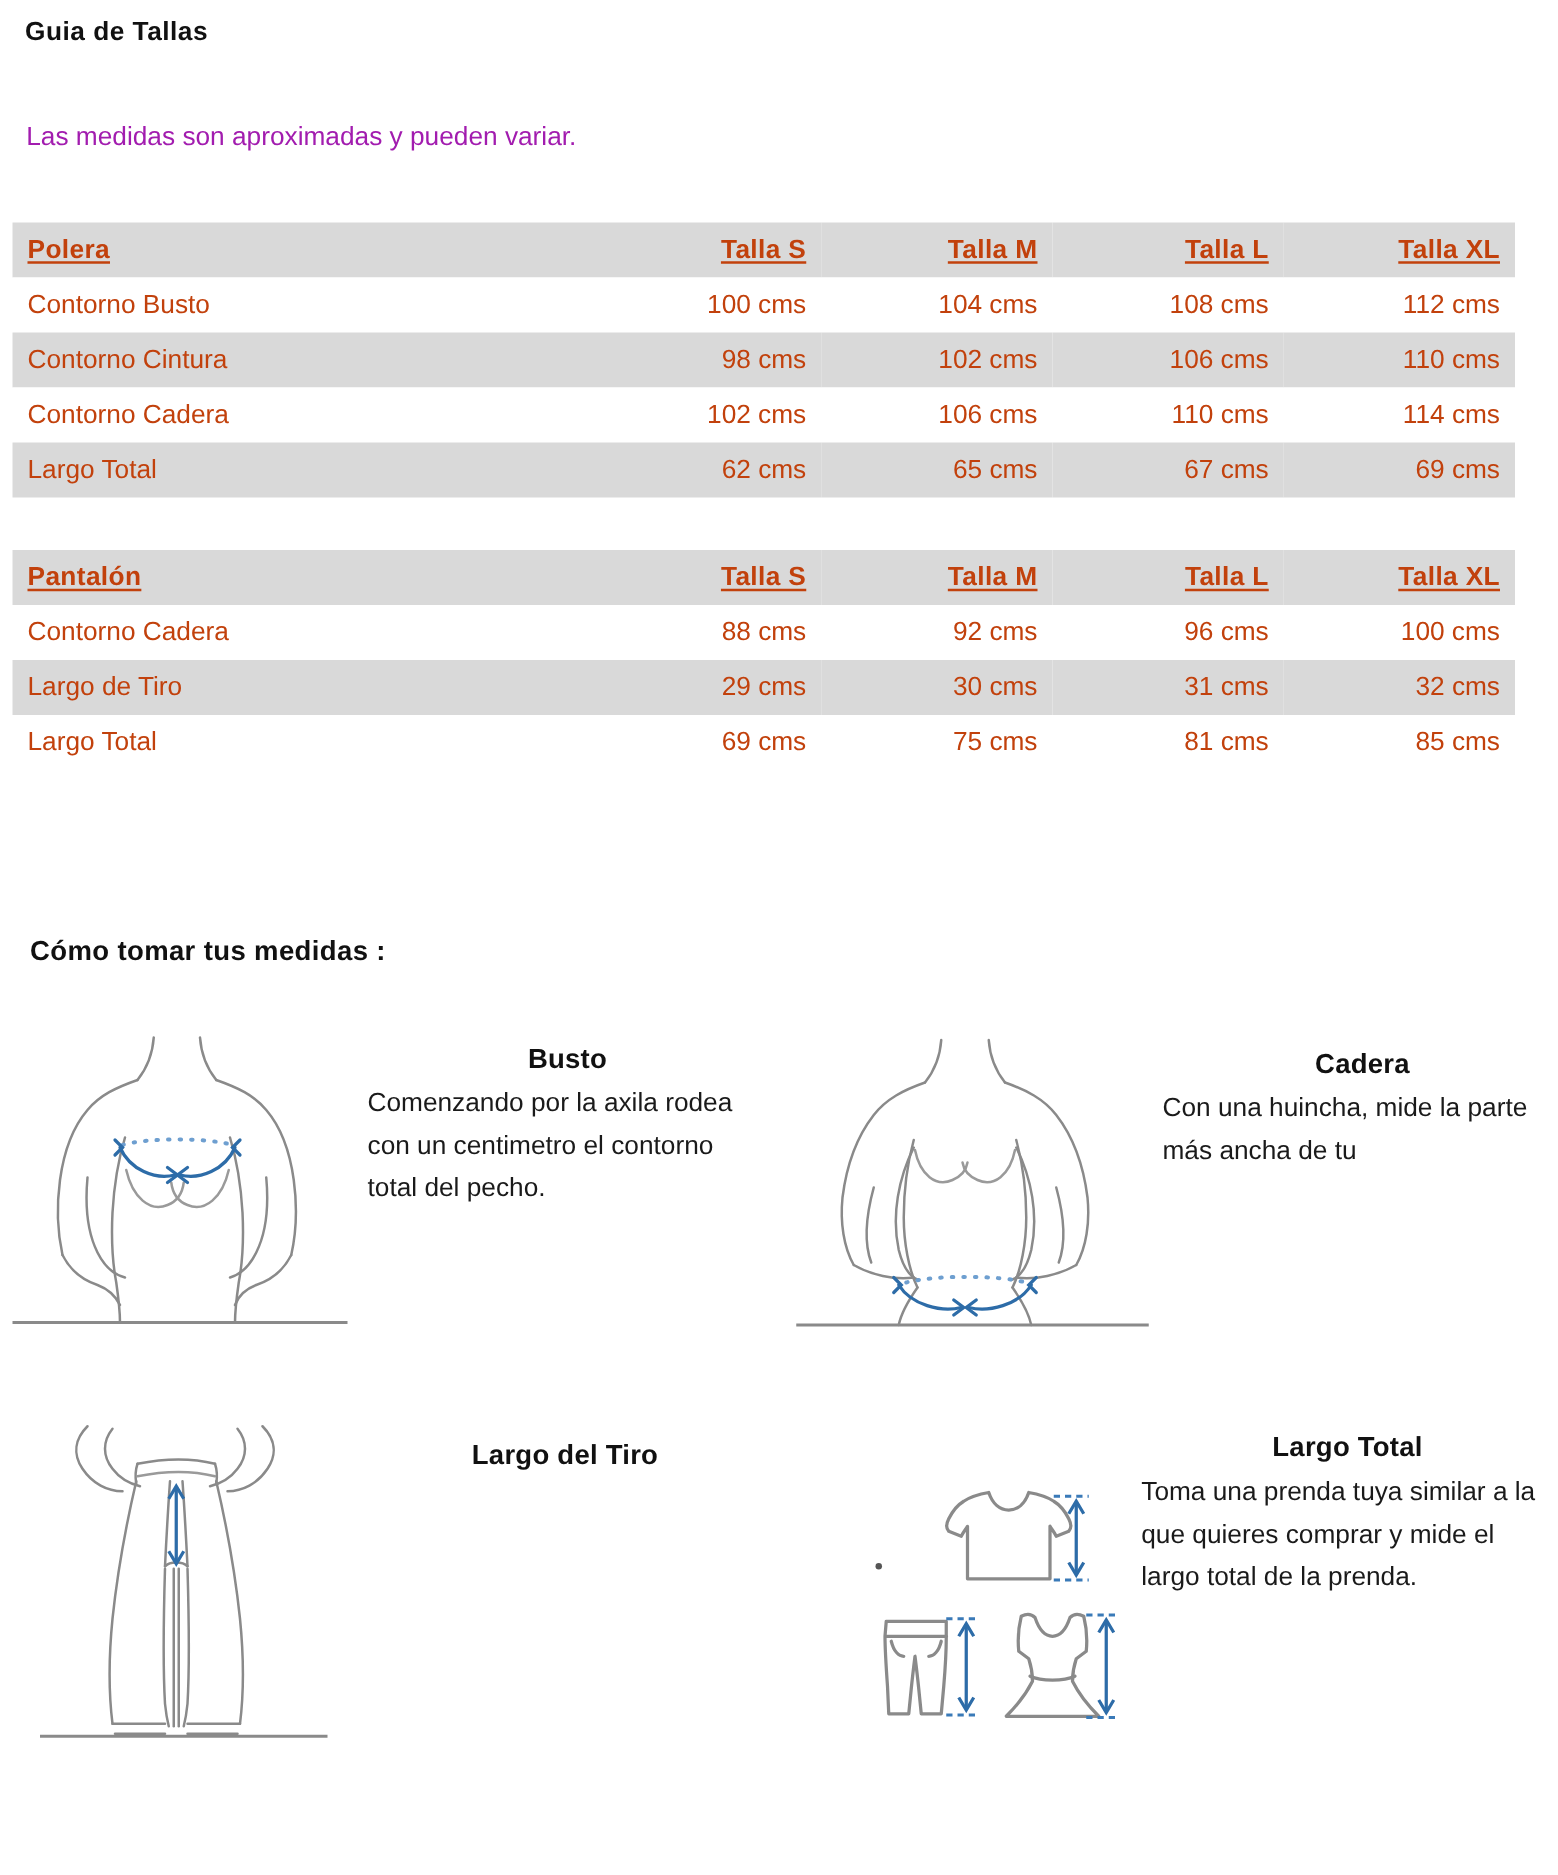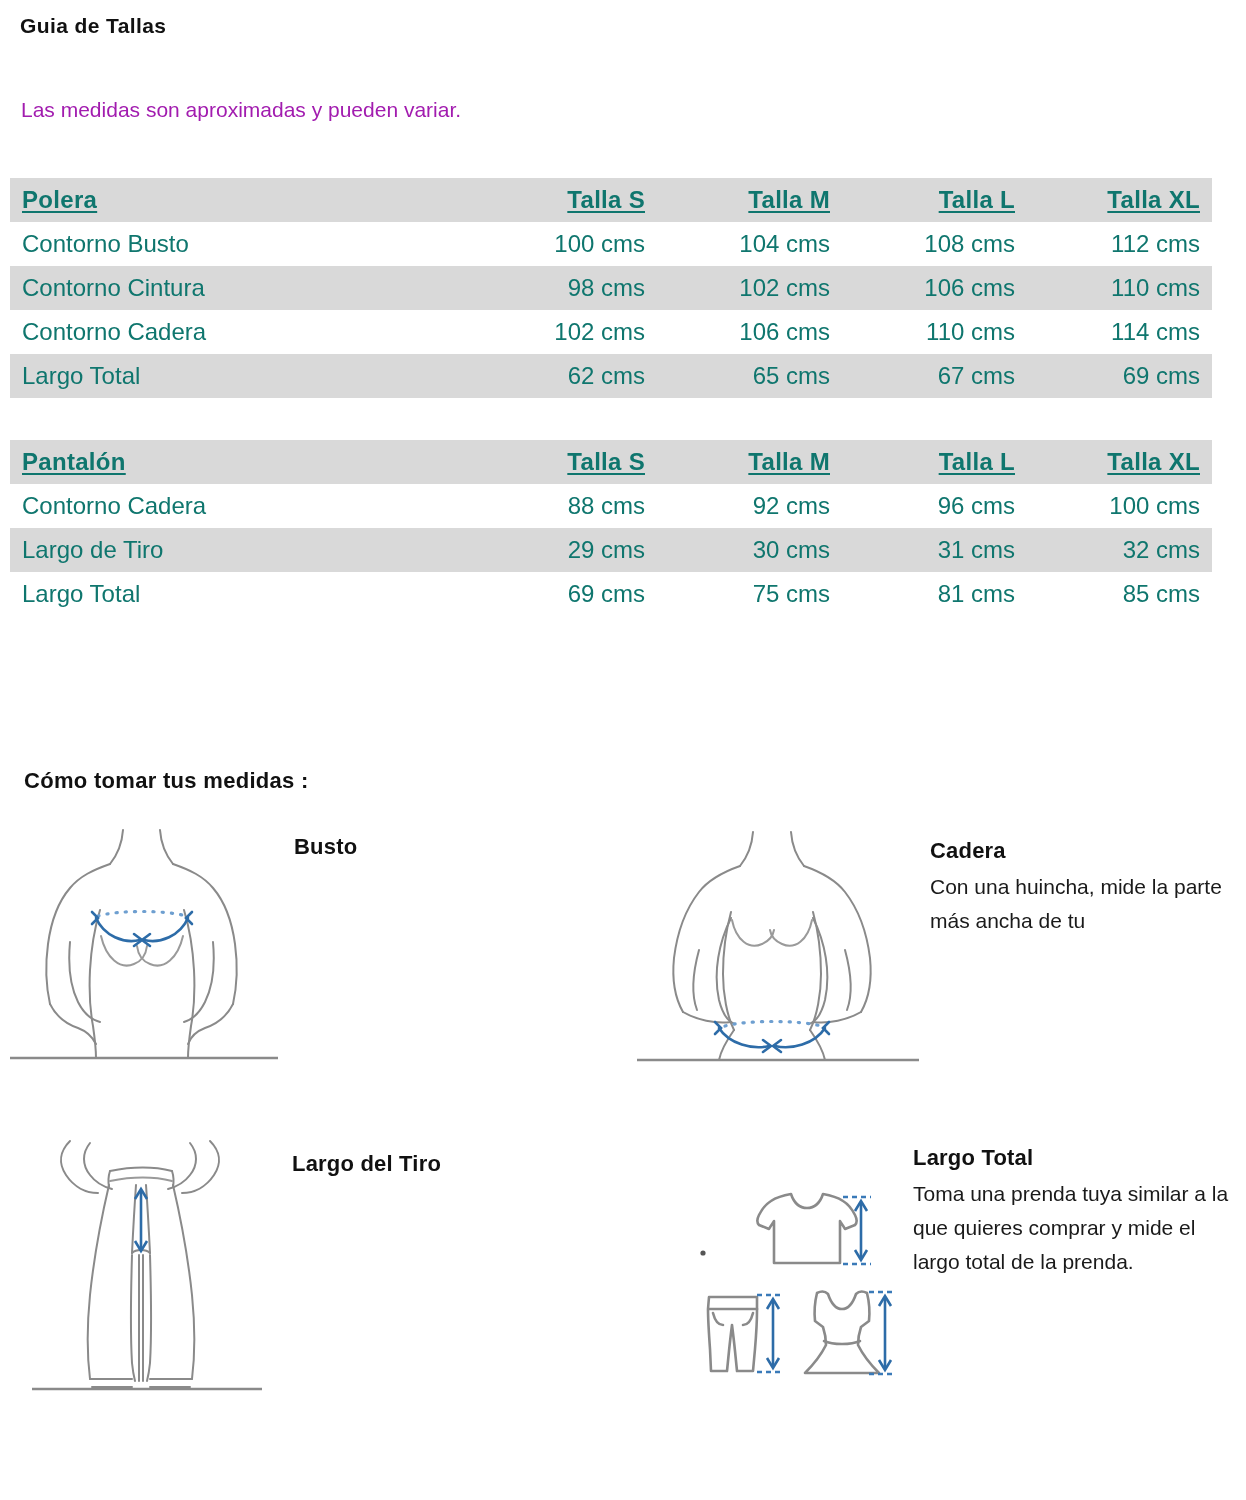--- a/index.html
+++ b/index.html
@@ -52,23 +52,23 @@
   }
   .size-table.t1 { top: 178px; }
   .size-table.t2 { top: 440px; }
 
   .size-table col.c-label { width: 462px; }
   .size-table col.c-val   { width: 185px; }
 
   .size-table th, .size-table td {
     height: 44px;
     padding: 0 12px;
-    font-size: 24px;
+    font-size: 21px;
     font-weight: normal;
-    color: #0f766e;
+    color: #c2410c;
     vertical-align: middle;
     border: 0;
     box-sizing: border-box;
     white-space: nowrap;
   }
   .size-table th {
     font-weight: bold;
     letter-spacing: 0.3px;
   }
   .size-table th .u {
@@ -80,21 +80,21 @@
 
   .size-table tr.shaded th,
   .size-table tr.shaded td { background: #d9d9d9; }
   .size-table tr.plain th,
   .size-table tr.plain td  { background: #ffffff; }
 
   
   .howto-title {
     position: absolute;
     left: 24px;
-    top: 768px;
+    top: 748px;
     font-size: 22px;
     font-weight: bold;
     color: #111;
     letter-spacing: 0.3px;
   }
 
   .howto-grid {
     position: absolute;
     left: 0;
     top: 812px;
@@ -128,20 +128,21 @@
   .cell.c-cadera .txt { left: 305px; width: 320px; top: 18px; }
   .cell.c-tiro .txt   { left: 292px; width: 320px; top: 24px; }
   .cell.c-total .txt  { left: 288px; width: 330px; top: 18px; }
 
   .txt h3 {
     margin: 0 0 6px 0;
     font-size: 22px;
     font-weight: bold;
     color: #111;
     letter-spacing: 0.2px;
+    text-align: center;
   }
   .txt p {
     margin: 0;
     font-size: 21px;
     line-height: 1.62;
     color: #1a1a1a;
     font-weight: normal;
   }
 
   .body-line { stroke: #8a8a8a; stroke-width: 2; fill: none;
@@ -295,20 +296,21 @@
 
           <path class="tape" d="M126 116 L134 122 L126 128"></path>
           <path class="tape" d="M142 116 L134 122 L142 128"></path>
 
           <path class="tape" d="M84 94 L90 100 L84 106"></path>
           <path class="tape" d="M184 94 L178 100 L184 106"></path>
         </svg>
       </div>
       <div class="txt">
         <h3>Busto</h3>
+        <p>Comenzando por la axila rodea con un centimetro el contorno total del pecho.</p>
       </div>
     </div>
 
     <div class="cell c-cadera">
       <div class="fig">
         <svg width="286" height="256" viewBox="0 0 286 256" xmlns="http://www.w3.org/2000/svg">
 
           <path class="body-line" d="M118 10 C117 24 113 34 105 44"></path>
           <path class="body-line" d="M156 10 C157 24 161 34 169 44"></path>
 

